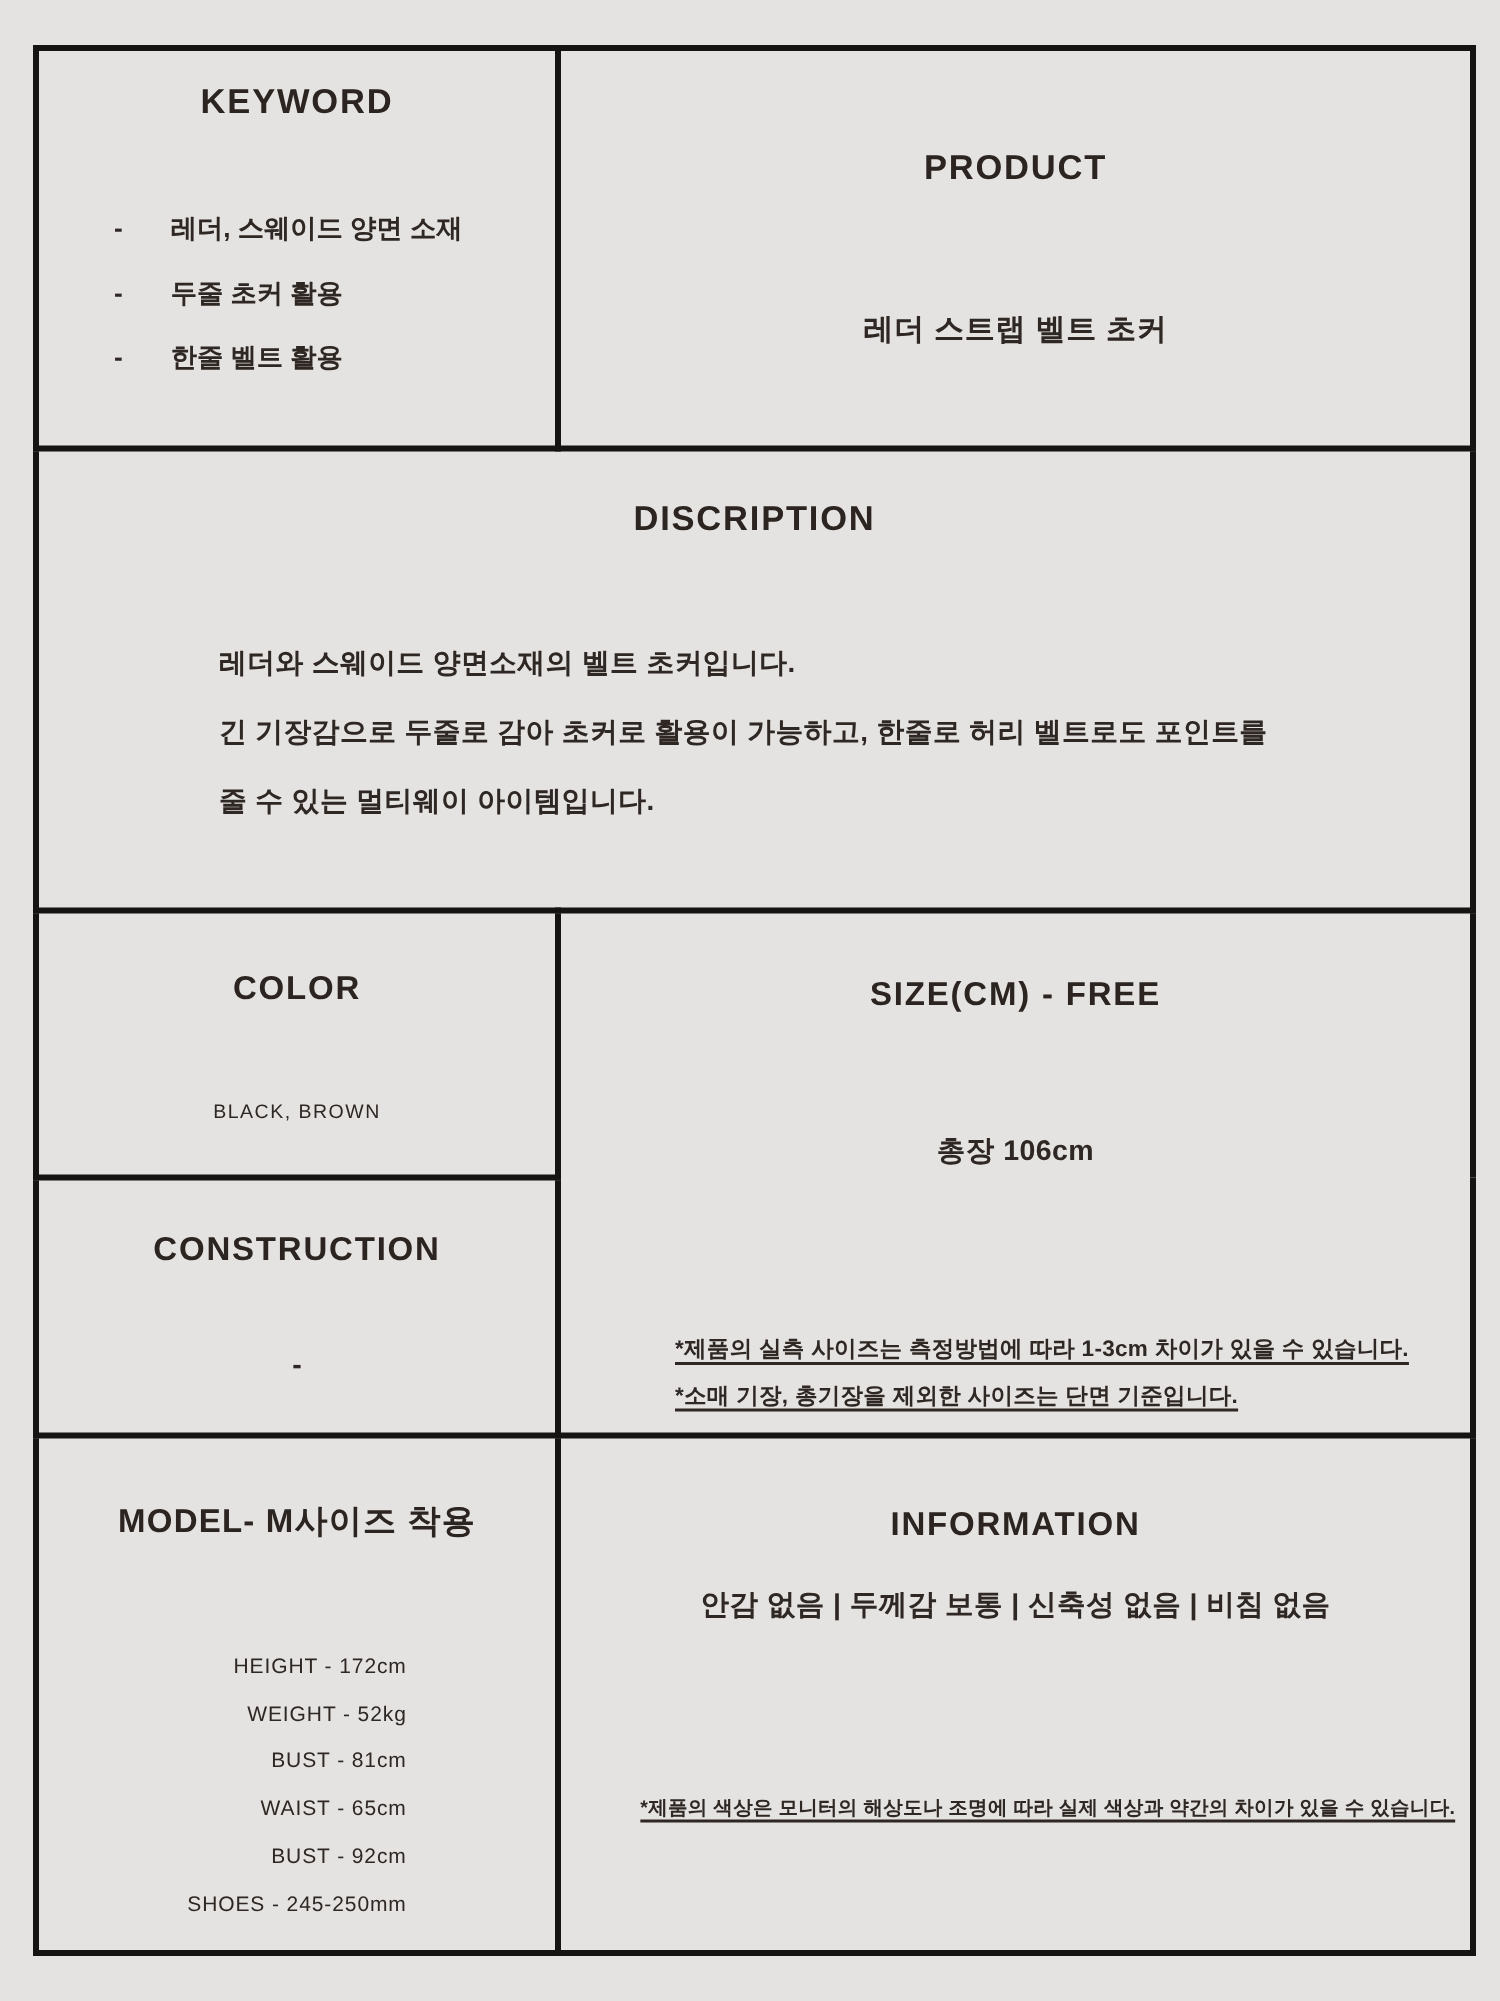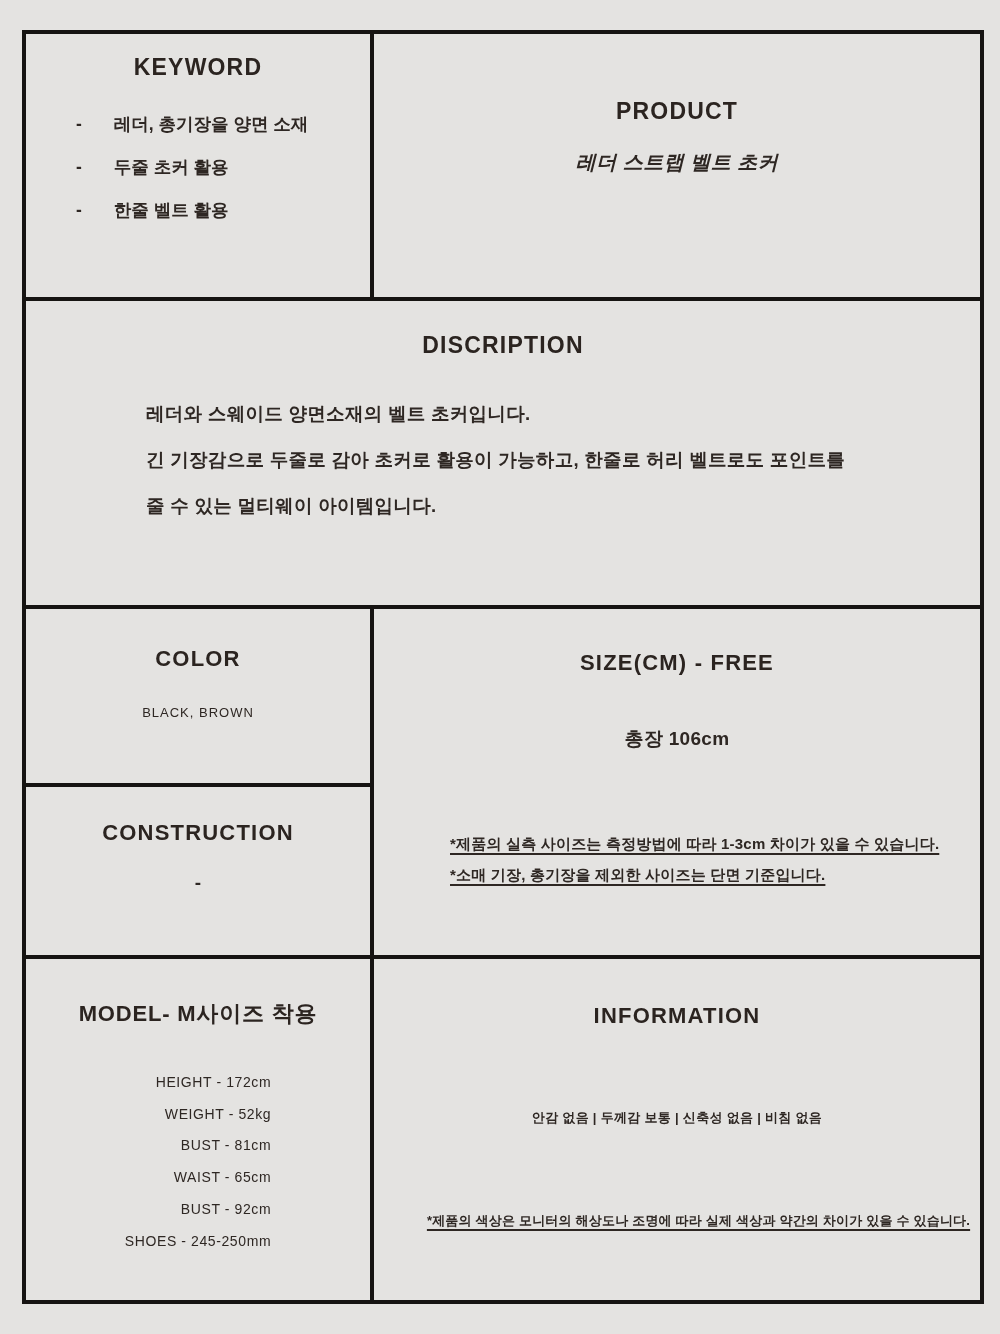--- a/index.html
+++ b/index.html
@@ -18,21 +18,21 @@
     width: 958px;
   }
   table.grid td {
     border: 4px solid #161412;
     padding: 0; vertical-align: top;
     background: #e4e3e1;
   }
 
   .cell {
     width: 100%; height: 100%;
-    display: flex; flex-direction: column; align-items: center;
+    display: flex; flex-direction: column; align-items: center; gap: 28px;
   }
 
   .hd {
     font-weight: 700;
     letter-spacing: 1.2px;
     color: #2b2420;
   }
   .hd-lg { font-size: 23px; }
   .hd-md { font-size: 22px; }
 
@@ -41,21 +41,21 @@
   .kw-list { width: 100%; margin-top: 30px; padding-left: 50px; }
   .kw-item {
     display: flex; align-items: baseline; gap: 32px;
     font-size: 17.5px; font-weight: 700;
     margin-bottom: 17px; line-height: 26px;
   }
   .kw-dash { font-weight: 700; }
 
   
   .product-cell .hd { margin-top: 64px; }
-  .product-name { margin-top: 24px; font-size: 20px; font-weight: 600; letter-spacing: 0.5px; font-style: italic; }
+  .product-name { margin-top: 53px; font-size: 20px; font-weight: 600; letter-spacing: 0.5px; }
 
   
   .discription-cell .hd { margin-top: 31px; }
   .desc-body {
     width: 100%; margin-top: 32px;
     padding-left: 120px; padding-right: 30px;
   }
   .desc-line {
     font-size: 18.5px; font-weight: 600;
     line-height: 46px; white-space: nowrap;
@@ -88,42 +88,42 @@
   .model-specs { margin-top: 38px; text-align: center; }
   .spec-line {
     font-size: 14px; font-weight: 400;
     line-height: 31.7px; letter-spacing: 0.6px;
     white-space: nowrap;
     text-align: right;
   }
 
   
   .information-cell .hd { margin-top: 44px; }
-  .info-value { margin-top: 80px; font-size: 13px; font-weight: 700; letter-spacing: 0.3px; }
+  .info-value { font-size: 19px; font-weight: 700; letter-spacing: 0.3px; }
   .info-note { margin-top: 78px; font-size: 13px; margin-left: 43px; }
 </style>
 </head>
 <body>
 
 <div class="sheet">
   <table class="grid">
     <colgroup>
       <col style="width:348px">
       <col style="width:610px">
     </colgroup>
 
     <tbody>
         <tr style="height:267px">
       <td>
         <div class="cell keyword-cell">
           <div class="hd hd-lg">KEYWORD</div>
           <div class="kw-list">
             <div class="kw-item">
               <span class="kw-dash">-</span>
-              <span>레더, 총기장을 양면 소재</span>
+              <span>레더, 스웨이드 양면 소재</span>
             </div>
             <div class="kw-item">
               <span class="kw-dash">-</span>
               <span>두줄 초커 활용</span>
             </div>
             <div class="kw-item">
               <span class="kw-dash">-</span>
               <span>한줄 벨트 활용</span>
             </div>
           </div>

